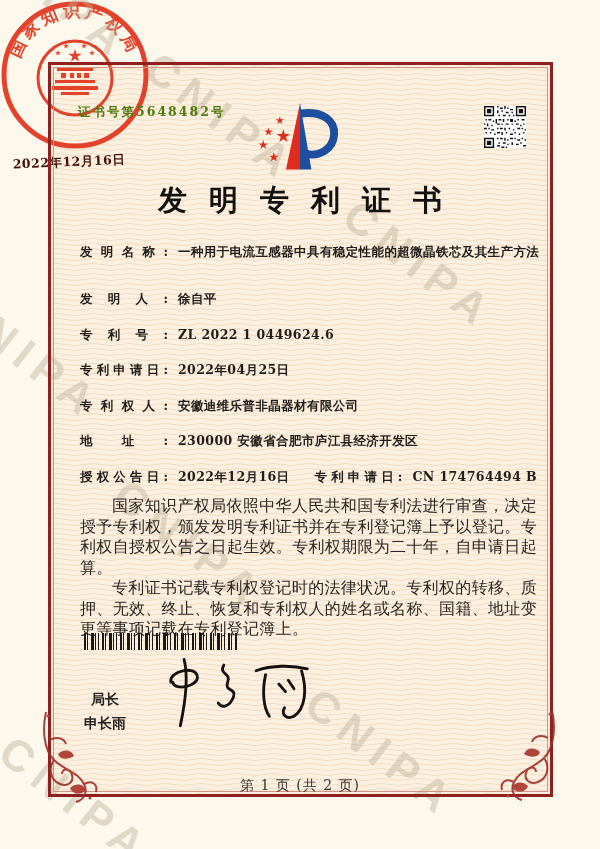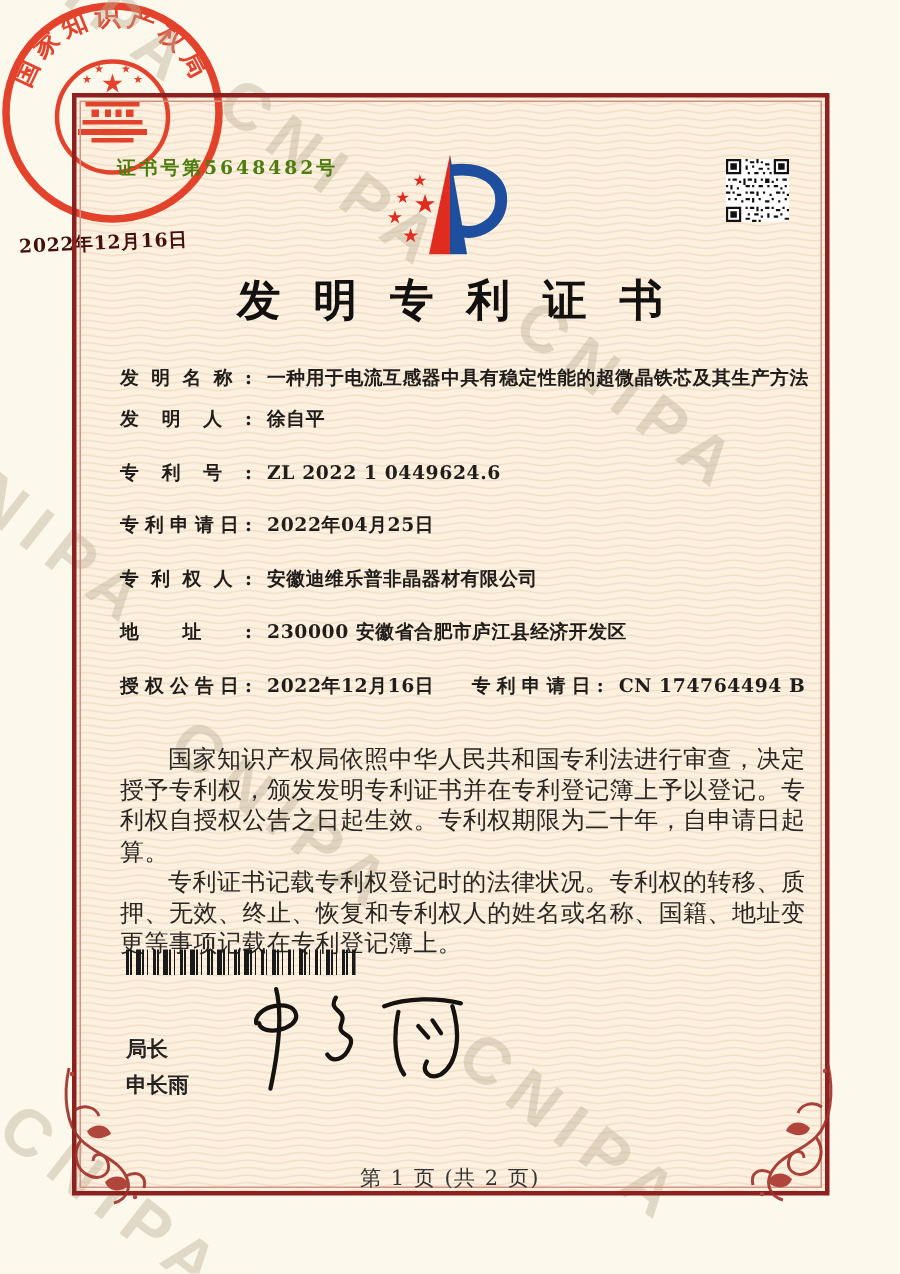--- a/index.html
+++ b/index.html
@@ -26,38 +26,38 @@
   .content > *{position:absolute;}
   
   .cert-no{left:78px;top:104px;font-size:12.5px;font-weight:600;letter-spacing:2px;color:#4d7c0f;}
   .logo{left:256px;top:103px;}
   .qr{left:484px;top:106px;}
   .title{left:0;right:0;top:181px;text-align:center;font-size:29px;font-weight:700;
          letter-spacing:22px;text-indent:22px;color:#121110;}
   
   .fields{left:80px;top:243px;width:462px;font-size:12.5px;font-weight:600;color:#201d1a;}
   .frow{display:flex;align-items:flex-start;line-height:18px;margin-bottom:17.5px;white-space:nowrap;}
-  .frow.first{margin-bottom:9px;}
+  .frow.first{margin-bottom:29px;}
   .flabel{display:inline-block;width:88px;text-align:justify;text-align-last:justify;flex:0 0 88px;}
   .fvalue{margin-left:10px;letter-spacing:.4px;}
   .gpair{display:flex;justify-content:center;}
   .gpair+.gpair{margin-left:25px;}
   
   .paras{left:80px;top:496px;width:457px;font-size:16px;line-height:20.5px;color:#2a2622;
          text-align:justify;font-weight:500;}
   .paras p{margin:0;text-indent:2em;letter-spacing:.3px;}
   
   .barcode{left:84px;top:633px;width:153px;height:17px;
     background:repeating-linear-gradient(90deg,
       #191919 0 2px,transparent 2px 3px,#191919 3px 4px,transparent 4px 7px,
       #191919 7px 10px,transparent 10px 11px,#191919 11px 12px,transparent 12px 14px,
       #191919 14px 15px,transparent 15px 18px);}
   
   .director{left:84px;top:687px;font-family:"Liberation Sans","DejaVu Sans",sans-serif;
-            font-size:14px;font-weight:700;line-height:24px;color:#262422;}
+            font-size:14px;font-weight:700;line-height:24px;color:#262422;text-align:center;}
   .sig{left:150px;top:653px;}
   
   .seal{left:375px;top:645px;z-index:5;opacity:.95;}
   .seal-date{left:371px;top:731px;width:138px;text-align:center;font-size:12.5px;font-weight:700;
              color:#43100b;transform:rotate(-2.5deg);letter-spacing:.5px;z-index:6;}
   
   .corner{position:absolute;z-index:5;pointer-events:none;}
   .corner.left{left:40px;top:710px;}
   .corner.right{left:498px;top:708px;transform:scaleX(-1);}
   

